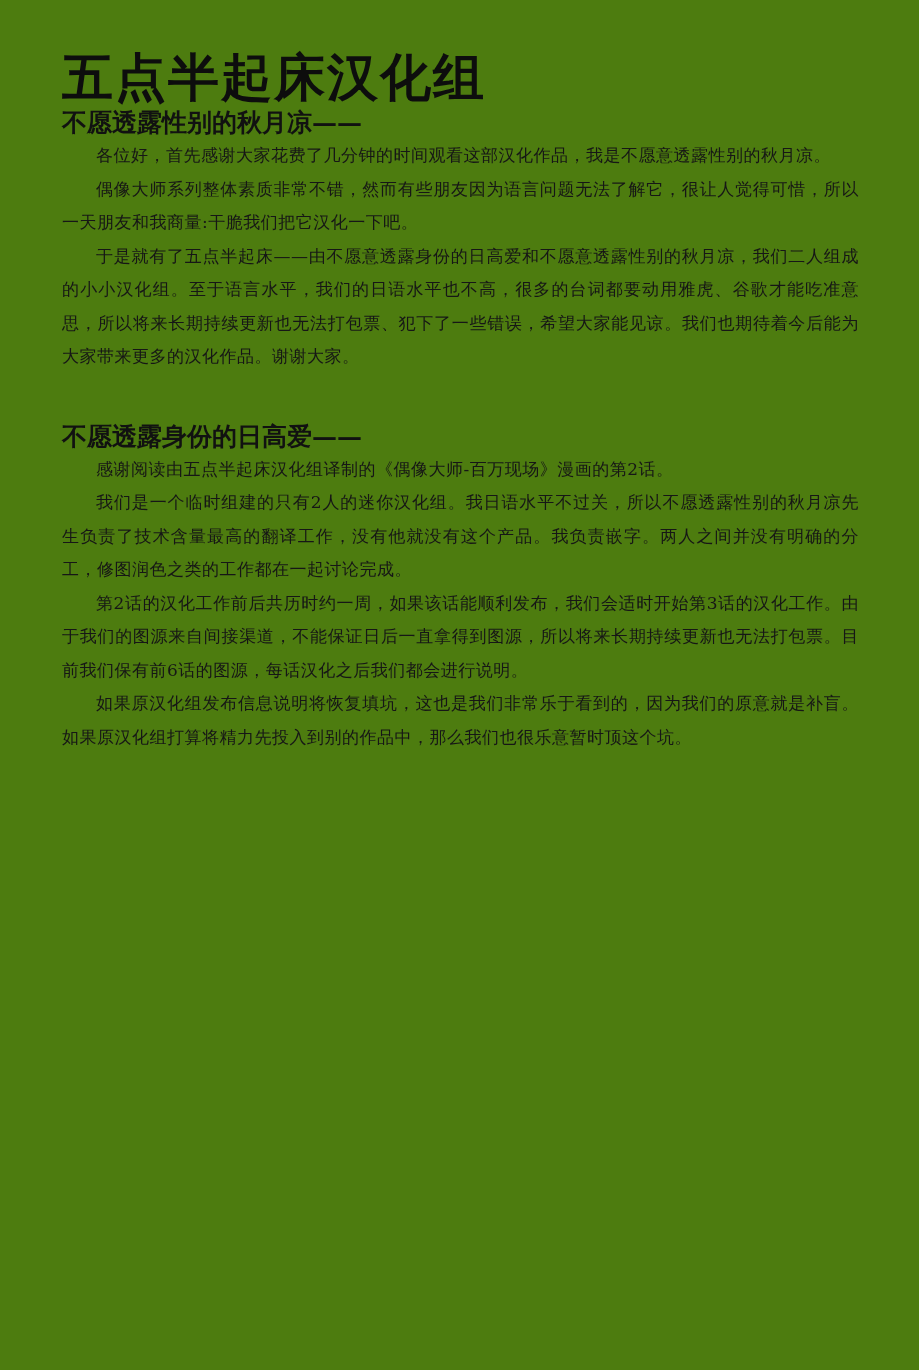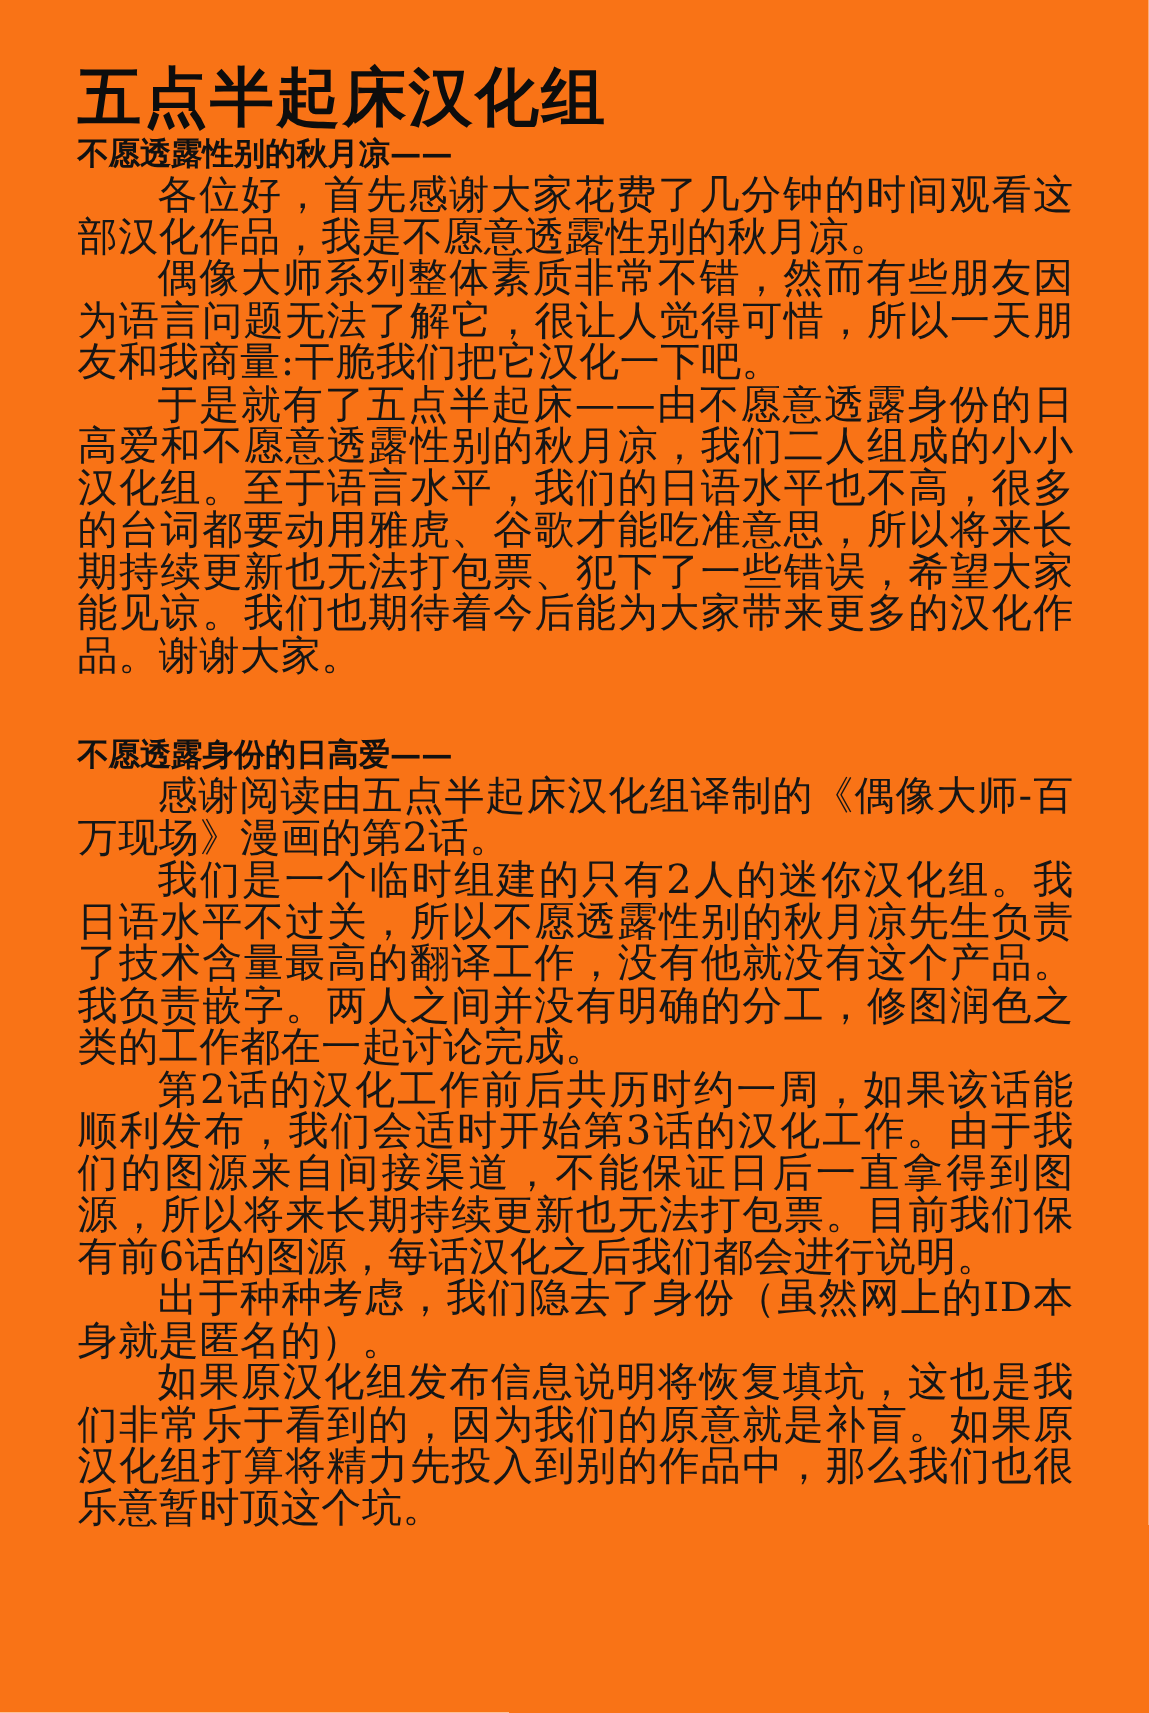--- a/index.html
+++ b/index.html
@@ -4,21 +4,21 @@
 <style>
   html, body {
     margin: 0;
     padding: 0;
     background: #ffffff;
   }
   .page {
     position: relative;
     width: 919px;
     height: 1370px;
-    background: #f97316;
+    background: #4d7c0f;
     color: #111111;
     overflow: hidden;
     box-sizing: border-box;
     padding: 50px 60px 0 62px;
   }
   .doc-title {
     font-family: "Liberation Sans", "DejaVu Sans", sans-serif;
     font-weight: bold;
     font-size: 51px;
     line-height: 1.1;
@@ -42,21 +42,21 @@
     font-size: 25px;
     line-height: 33px;
     color: #111111;
     margin: 0;
   }
   .section + .section {
     margin-top: 46px;
   }
   .para {
     font-family: "DejaVu Serif", "Liberation Serif", serif;
-    font-size: 32px;
+    font-size: 17px;
     line-height: 33.5px;
     color: #161616;
     margin: 0;
     text-align: justify;
     text-indent: 2em;
     letter-spacing: 0.5px;
   }
 </style>
 </head>
 <body>
@@ -73,18 +73,17 @@
       <p class="para">各位好，首先感谢大家花费了几分钟的时间观看这部汉化作品，我是不愿意透露性别的秋月凉。</p>
       <p class="para">偶像大师系列整体素质非常不错，然而有些朋友因为语言问题无法了解它，很让人觉得可惜，所以一天朋友和我商量:干脆我们把它汉化一下吧。</p>
       <p class="para">于是就有了五点半起床——由不愿意透露身份的日高爱和不愿意透露性别的秋月凉，我们二人组成的小小汉化组。至于语言水平，我们的日语水平也不高，很多的台词都要动用雅虎、谷歌才能吃准意思，所以将来长期持续更新也无法打包票、犯下了一些错误，希望大家能见谅。我们也期待着今后能为大家带来更多的汉化作品。谢谢大家。</p>
     </div>
 
     <div class="section">
       <p class="section-heading">不愿透露身份的日高爱——</p>
       <p class="para">感谢阅读由五点半起床汉化组译制的《偶像大师-百万现场》漫画的第2话。</p>
       <p class="para">我们是一个临时组建的只有2人的迷你汉化组。我日语水平不过关，所以不愿透露性别的秋月凉先生负责了技术含量最高的翻译工作，没有他就没有这个产品。我负责嵌字。两人之间并没有明确的分工，修图润色之类的工作都在一起讨论完成。</p>
       <p class="para">第2话的汉化工作前后共历时约一周，如果该话能顺利发布，我们会适时开始第3话的汉化工作。由于我们的图源来自间接渠道，不能保证日后一直拿得到图源，所以将来长期持续更新也无法打包票。目前我们保有前6话的图源，每话汉化之后我们都会进行说明。</p>
-      <p class="para">出于种种考虑，我们隐去了身份（虽然网上的ID本身就是匿名的）。</p>
       <p class="para">如果原汉化组发布信息说明将恢复填坑，这也是我们非常乐于看到的，因为我们的原意就是补盲。如果原汉化组打算将精力先投入到别的作品中，那么我们也很乐意暂时顶这个坑。</p>
     </div>
 
   </div>
 </div>
 
 </body></html>

